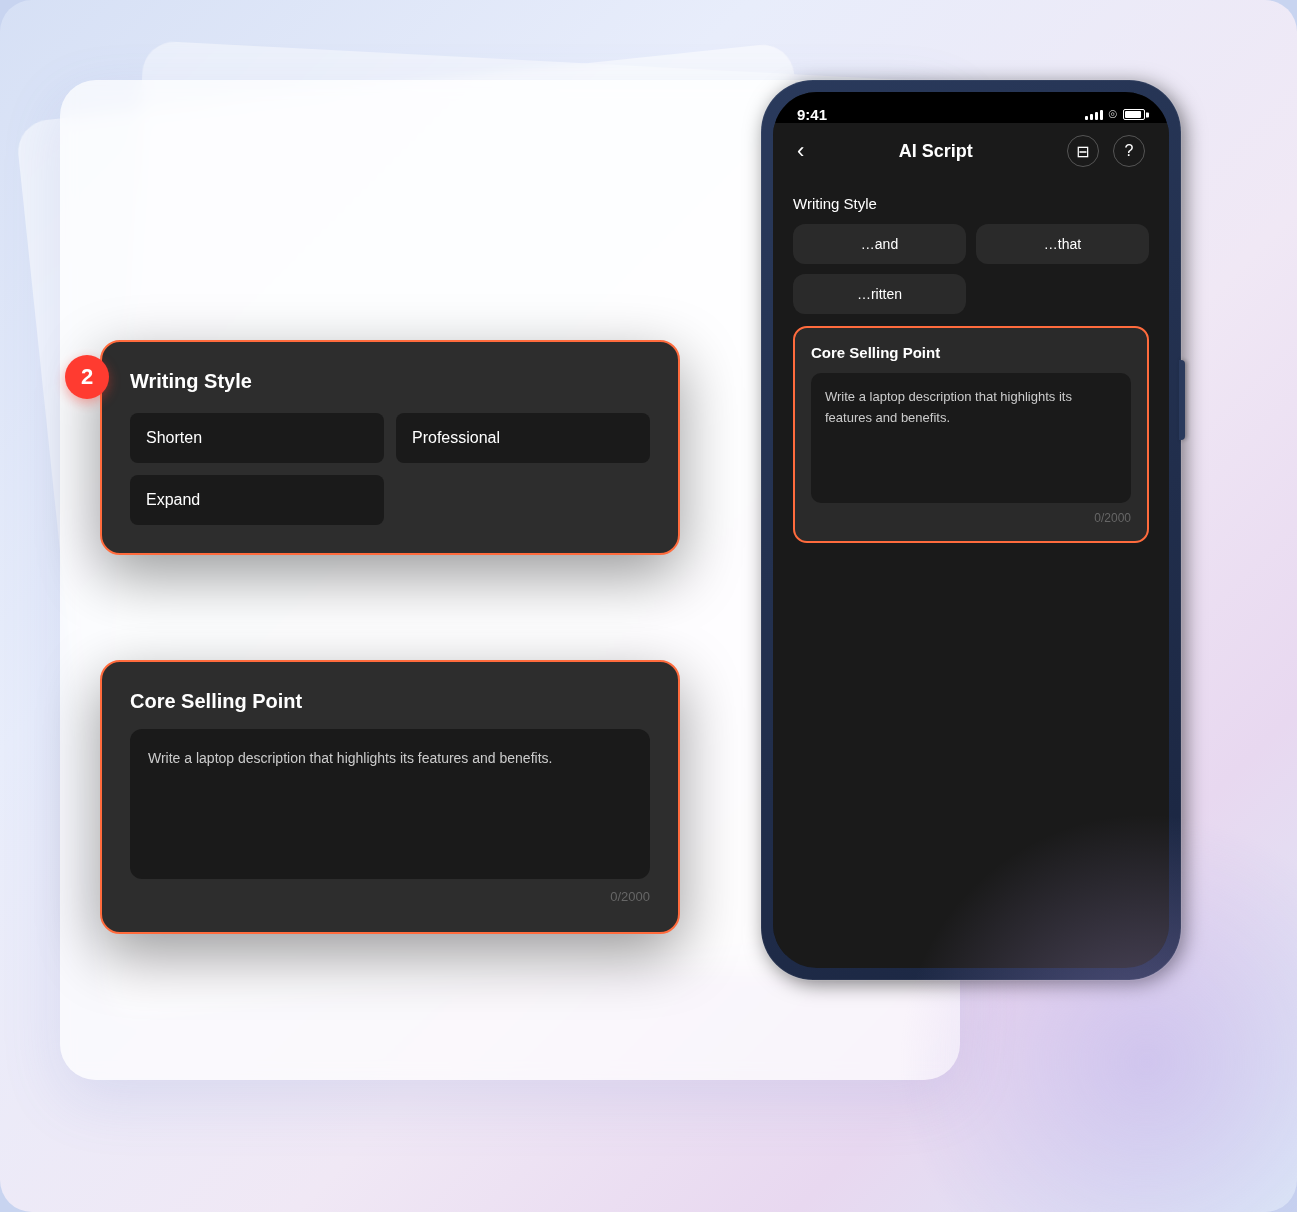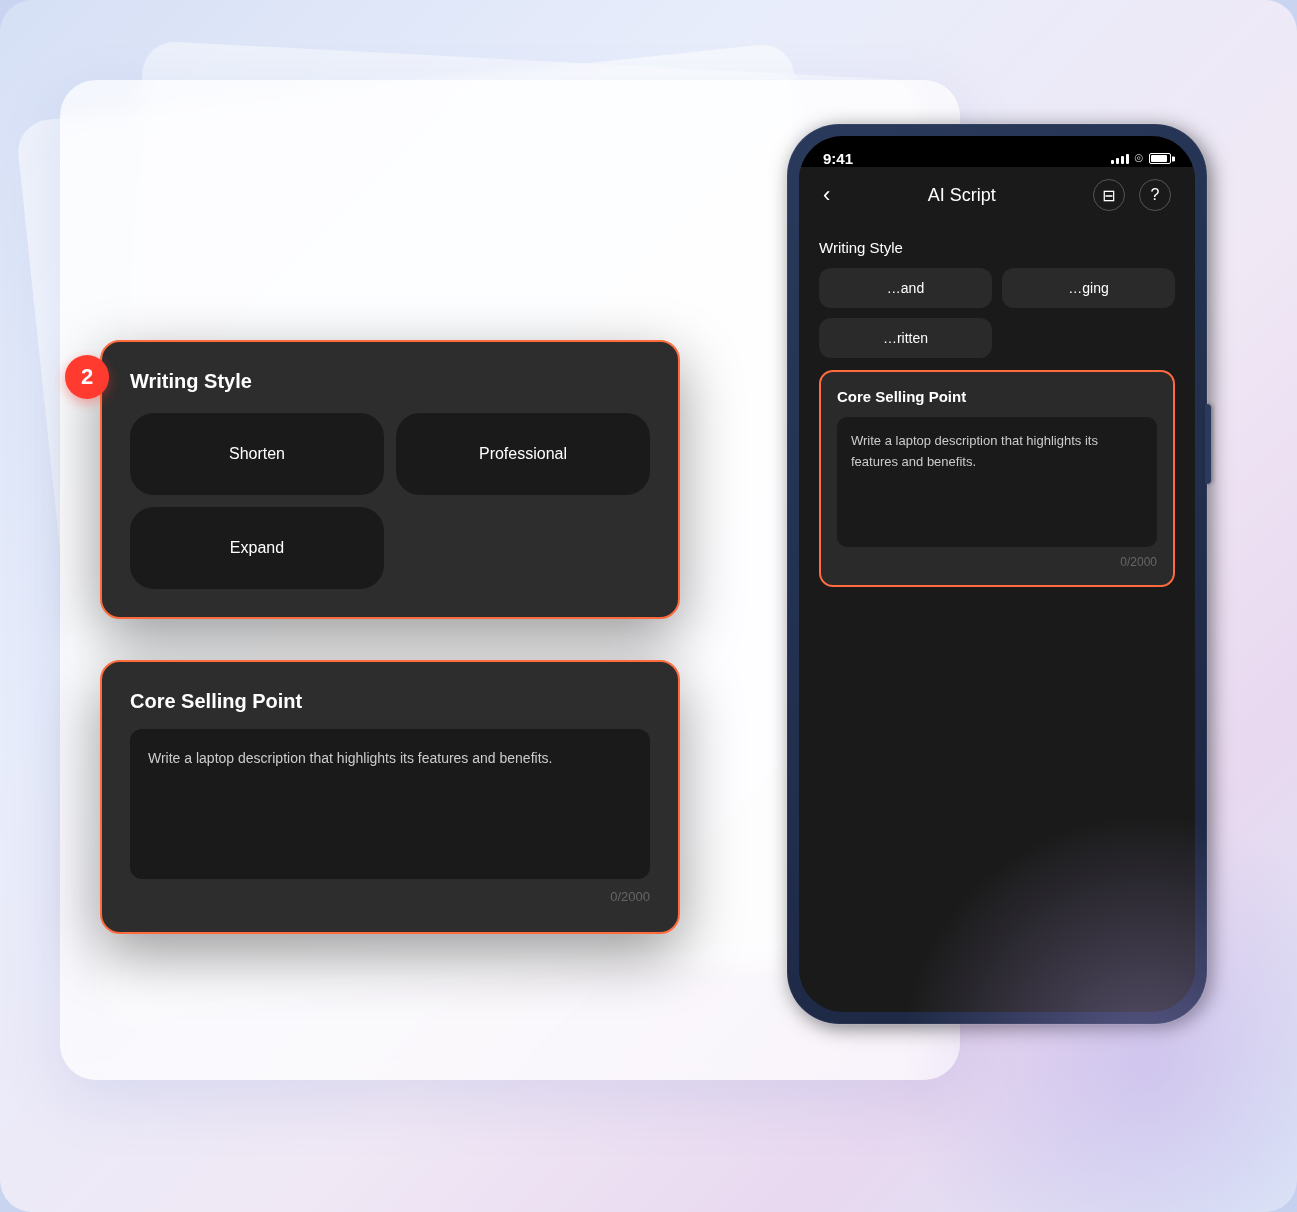--- a/index.html
+++ b/index.html
@@ -59,24 +59,23 @@
       top: 80px;
       left: 60px;
       backdrop-filter: blur(8px);
       box-shadow: 0 20px 60px rgba(100,120,200,0.15);
     }
 
     
     .phone-wrapper {
       position: absolute;
       top: 80px;
-      right: 26px;
+      right: 52px;
       width: 484px;
       height: 1050px;
-      margin-top: 44px;
     }
 
     .phone-outer {
       width: 420px;
       height: 900px;
       background: linear-gradient(145deg, #2a3a5c, #1a2540);
       border-radius: 52px;
       padding: 12px;
       box-shadow: 
         0 0 0 1px rgba(255,255,255,0.1),
@@ -201,21 +200,21 @@
 
     .nav-back {
       color: #fff;
       font-size: 22px;
       cursor: pointer;
     }
 
     .nav-title {
       color: #fff;
       font-size: 18px;
-      font-weight: 400;
+      font-weight: 700;
     }
 
     .nav-icons {
       display: flex;
       gap: 14px;
     }
 
     .nav-icon-btn {
       width: 32px;
       height: 32px;
@@ -317,23 +316,23 @@
 
     .button-grid {
       display: grid;
       grid-template-columns: 1fr 1fr;
       gap: 12px;
     }
 
     .option-btn {
       background: #1a1a1a;
       border: none;
-      border-radius: 24px;
-      padding: 32px;
-      text-align: center;
+      border-radius: 8px;
+      padding: 16px;
+      text-align: left;
       color: #fff;
       font-size: 16px;
       font-weight: 500;
       cursor: pointer;
     }
 
     .option-btn.selected {
       background: #ff6b3d;
       color: #fff;
     }
@@ -474,21 +473,21 @@
       </div>
 
       <div class="phone-content">
         <div class="section-label">Writing Style</div>
 
         <div class="style-grid">
           <div class="style-btn">
             <span>…and</span>
           </div>
           <div class="style-btn">
-            <span>…ging</span>
+            <span>…that</span>
           </div>
           <div class="style-btn">
             <span>…ritten</span>
           </div>
         </div>
 
         <div class="selling-section">
           <div class="selling-title">Core Selling Point</div>
           <div class="selling-textarea">
             <span>Write a laptop description that highlights its features and benefits.</span>

